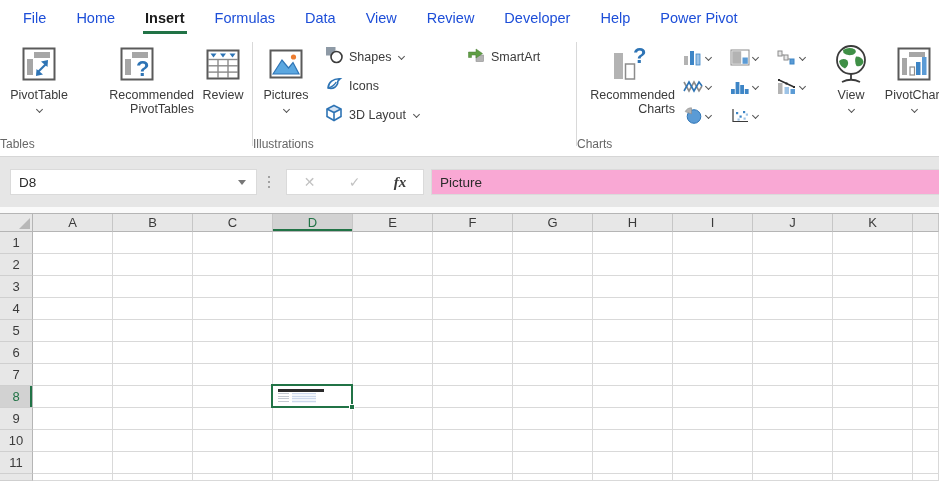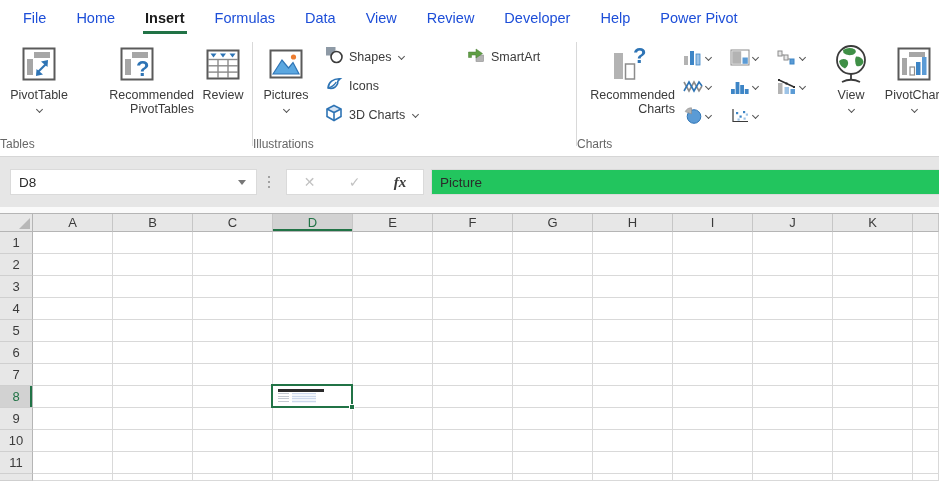--- a/index.html
+++ b/index.html
@@ -34,21 +34,21 @@
   
   .fbar { height:50px; background:#e6e6e6; display:flex; align-items:center; padding-left:10px; }
   .namebox { width:247px; height:26px; background:#fff; border:1px solid #dadada; display:flex; align-items:center; padding-left:8px; font-size:13.5px; color:#2b2b2b; }
   .namebox span { flex:1; }
   .tri { width:0; height:0; border-left:4px solid transparent; border-right:4px solid transparent; border-top:5px solid #777; margin-right:10px; }
   .dots { margin-left:7px; display:flex; flex-direction:column; gap:2.5px; align-items:center; width:10px; }
   .dot { width:2.5px; height:2.5px; border-radius:50%; background:#8a8a8a; }
   .fbtns { margin-left:12px; width:138px; height:26px; background:#fff; border:1px solid #dadada; display:flex; align-items:center; justify-content:space-around; }
   .fx-x, .fx-c { color:#c2c2c2; font-size:14px; }
   .fx-f { font-family:"Liberation Serif", serif; font-style:italic; font-weight:600; font-size:15px; color:#3b3b3b; }
-  .finput { flex:1; height:26px; background:#22c55e; border:1px solid #dadada; border-right:none; margin-left:7px; display:flex; align-items:center; padding-left:8px; font-size:13.5px; color:#2b2b2b; }
+  .finput { flex:1; height:26px; background:#f9a8d4; border:1px solid #dadada; border-right:none; margin-left:7px; display:flex; align-items:center; padding-left:8px; font-size:13.5px; color:#2b2b2b; }
 
   .strip { height:7px; background:#fafafa; border-bottom:1px solid #b5b5b5; }
 
   
   .sheet { position:relative; height:267px; overflow:hidden; background:#fff; }
   .chrow { display:flex; height:18px; }
   .corner { width:33px; height:18px; background:#e7e7e7; border-right:1px solid #b5b5b5; border-bottom:1px solid #b5b5b5; position:relative; flex:none; }
   .ctri { position:absolute; right:2px; bottom:2px; width:0; height:0; border-left:11px solid transparent; border-bottom:11px solid #b8b8b8; }
   .colhdr { width:80px; height:18px; flex:none; background:#e7e7e7; border-right:1px solid #c6c6c6; border-bottom:1px solid #b5b5b5; text-align:center; font-size:13px; line-height:17px; color:#3b3b3b; }
   .colhdr.sel { background:#d2d2d2; color:#217346; box-shadow:inset 0 -2px 0 #217346; }
@@ -172,21 +172,21 @@
             <span>Icons</span>
           </div>
           <div class="smallbtn">
             <span>
               <svg width="18" height="18" viewBox="0 0 18 18">
                 <polygon points="9,1.5 16,5 9,8.5 2,5" fill="#d6e4f4"></polygon>
                 <path d="M9 1.5 L16 5 V12.5 L9 16.5 L2 12.5 V5 Z" fill="none" stroke="#2e74b5" stroke-width="1.6"></path>
                 <path d="M2 5 L9 8.5 L16 5 M9 8.5 V16.5" stroke="#2e74b5" stroke-width="1.6" fill="none"></path>
               </svg>
             </span>
-            <span>3D Charts</span>
+            <span>3D Layout</span>
             <i class="chev gap"></i>
           </div>
         </div>
         <div class="stack" style="width:115px">
           <div class="smallbtn">
             <span>
               <svg width="18" height="18" viewBox="0 0 18 18">
                 <rect x="9" y="9" width="7.5" height="6.5" fill="#b3b3b3" stroke="#8c8c8c" stroke-width="0.6"></rect>
                 <path d="M1.5,11.5 V6 H9 V3 L15.5,7.5 L9,12 V9 H4.5 V11.5 Z" fill="#5f9e44" stroke="#4a7d35" stroke-width="0.5"></path>
               </svg>

